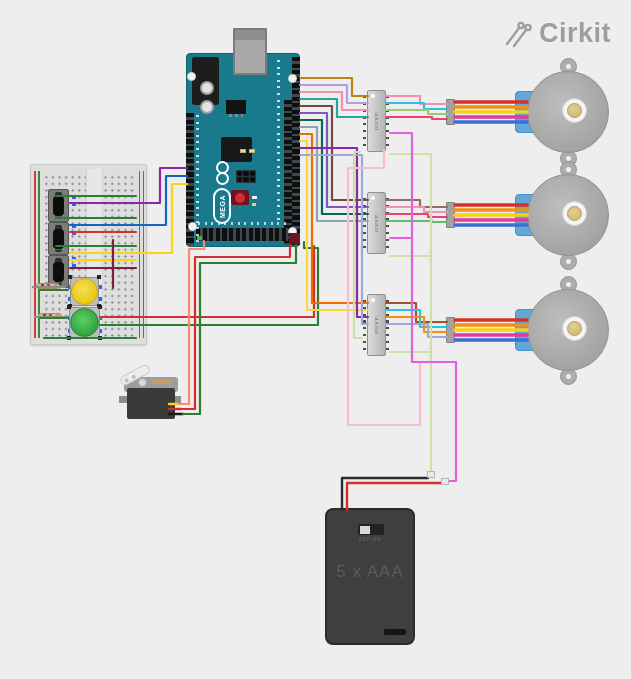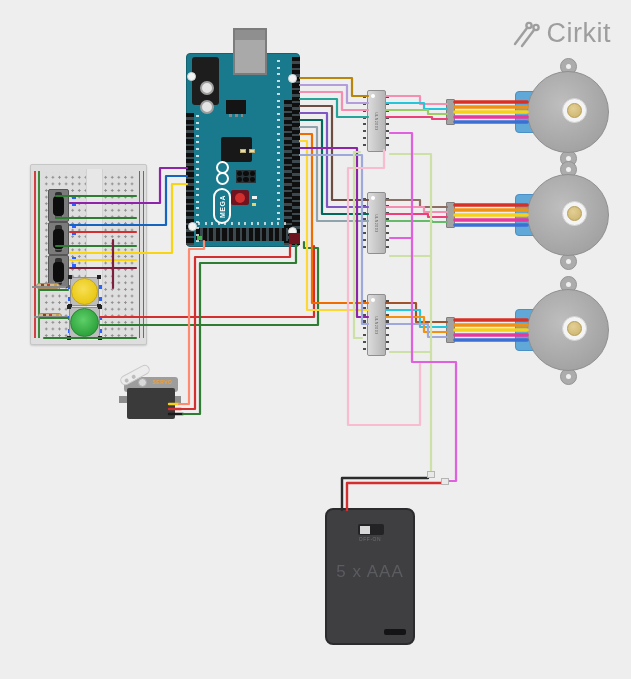--- a/index.html
+++ b/index.html
@@ -1,21 +1,21 @@
 <!DOCTYPE html>
 <html><head>
 <meta charset="utf-8">
 <style>
   html,body{margin:0;padding:0;}
   body{font-family:"Liberation Sans", sans-serif;background:#eeeeee;}
   .scene{position:relative;width:631px;height:679px;background:#eeeeee;overflow:hidden;}
 
   
   .logo{position:absolute;top:18px;right:20px;display:flex;align-items:center;gap:7px;color:#9e9e9e;}
-  .logo .brand{font-size:27px;font-weight:400;letter-spacing:.5px;color:#9e9e9e;}
+  .logo .brand{font-size:27px;font-weight:700;letter-spacing:.5px;color:#9e9e9e;}
   .logo .brand-bold{font-size:27px;font-weight:800;letter-spacing:.5px;color:#8d8d8d;margin-left:6px;}
 
   
   #wires{position:absolute;left:0;top:0;z-index:40;pointer-events:none;}
 
   
   .arduino{position:absolute;left:186px;top:53px;width:114px;height:194px;background:#1a7a8d;border:1px solid #14616f;border-radius:4px;box-sizing:border-box;z-index:10;}
   .usb{position:absolute;left:233px;top:28px;width:34px;height:47px;background:linear-gradient(180deg,#8f8f8f 0 10px,#a9a9a9 10px);border:2px solid #7c7c7c;box-sizing:border-box;z-index:11;}
   .jack{position:absolute;left:192px;top:57px;width:27px;height:48px;background:#1d1d1d;border-radius:3px;z-index:12;}
   .reg{position:absolute;left:226px;top:100px;width:20px;height:14px;background:#141414;z-index:12;}

